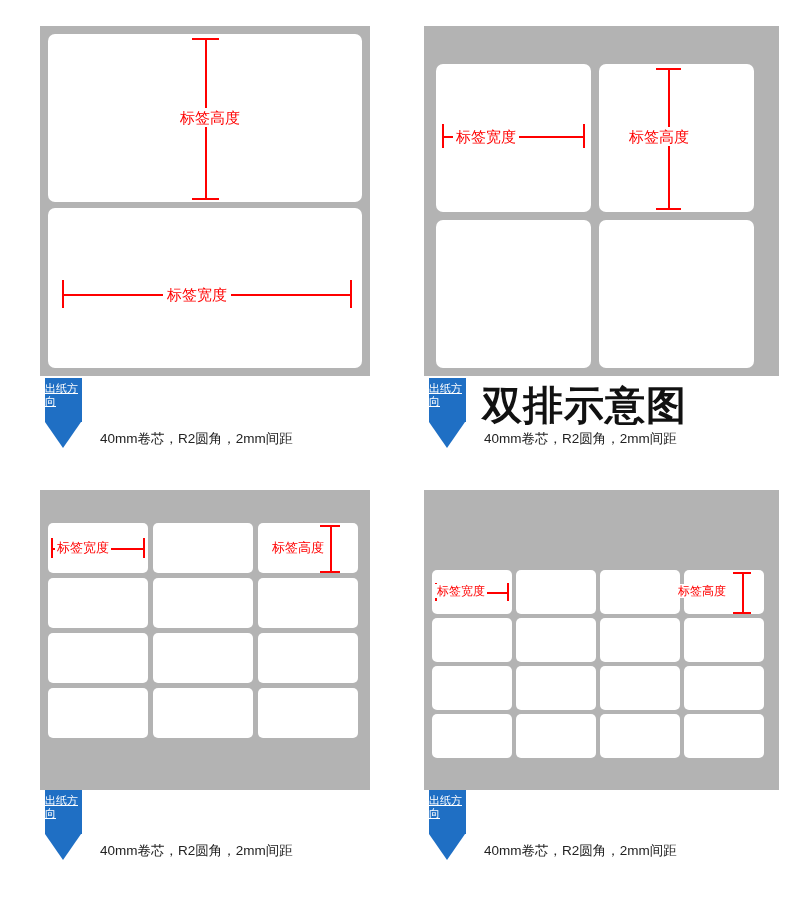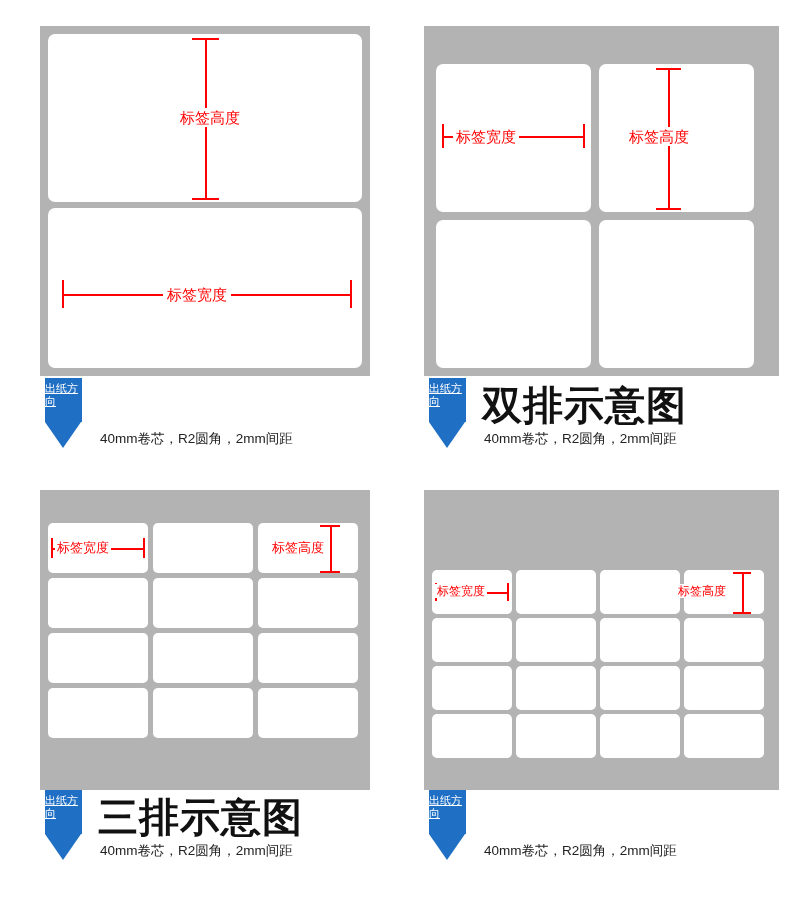--- a/index.html
+++ b/index.html
@@ -240,21 +240,20 @@
     </div>
     <div class="cap-title">双排示意图</div>
     <div class="cap-sub">40mm卷芯，R2圆角，2mm间距</div>
   </div>
 
   <div class="caption-row" style="left:20px; top:790px;">
     <div class="arrow-badge">
       <div class="box">出纸方向</div>
       <div class="tri"></div>
     </div>
-    <div class="cap-title">三排示意图</div>
     <div class="cap-sub">40mm卷芯，R2圆角，2mm间距</div>
   </div>
 
   <div class="caption-row" style="left:404px; top:790px;">
     <div class="arrow-badge">
       <div class="box">出纸方向</div>
       <div class="tri"></div>
     </div>
     <div class="cap-sub">40mm卷芯，R2圆角，2mm间距</div>
   </div>

